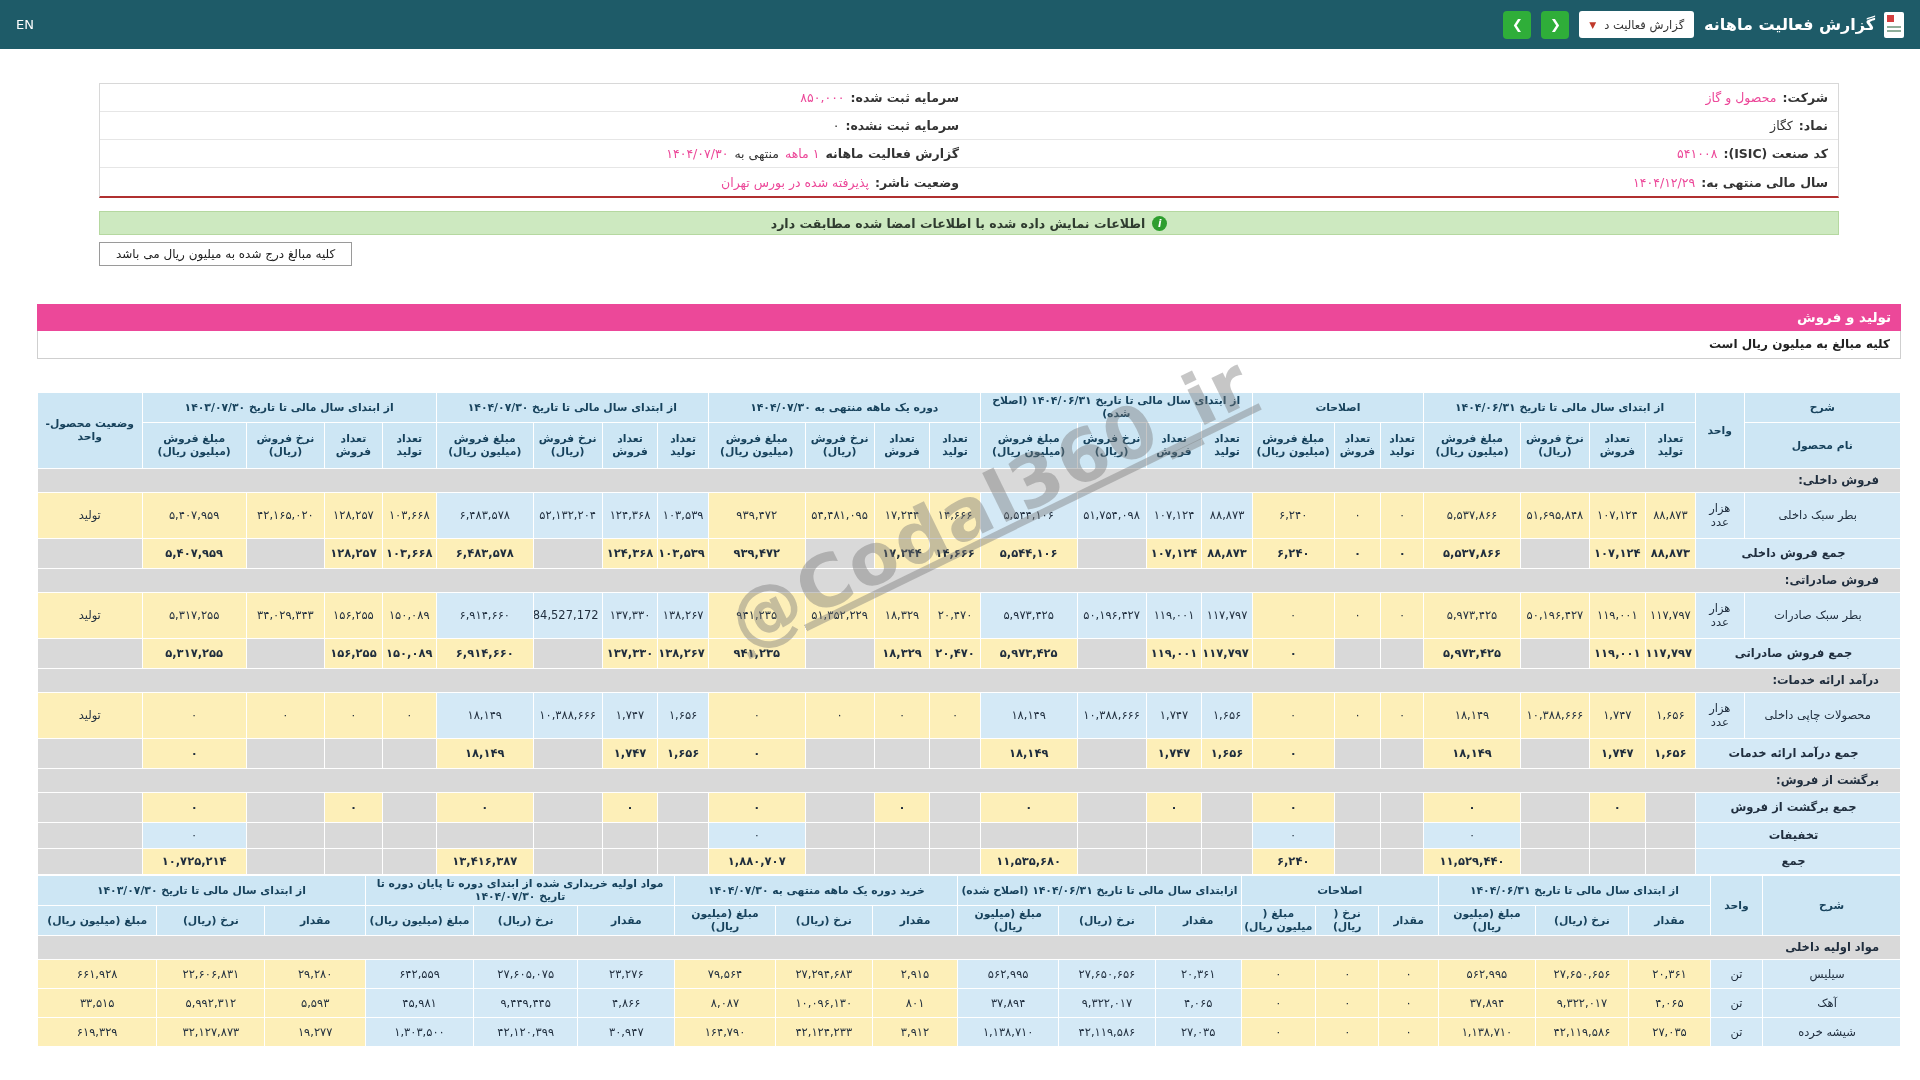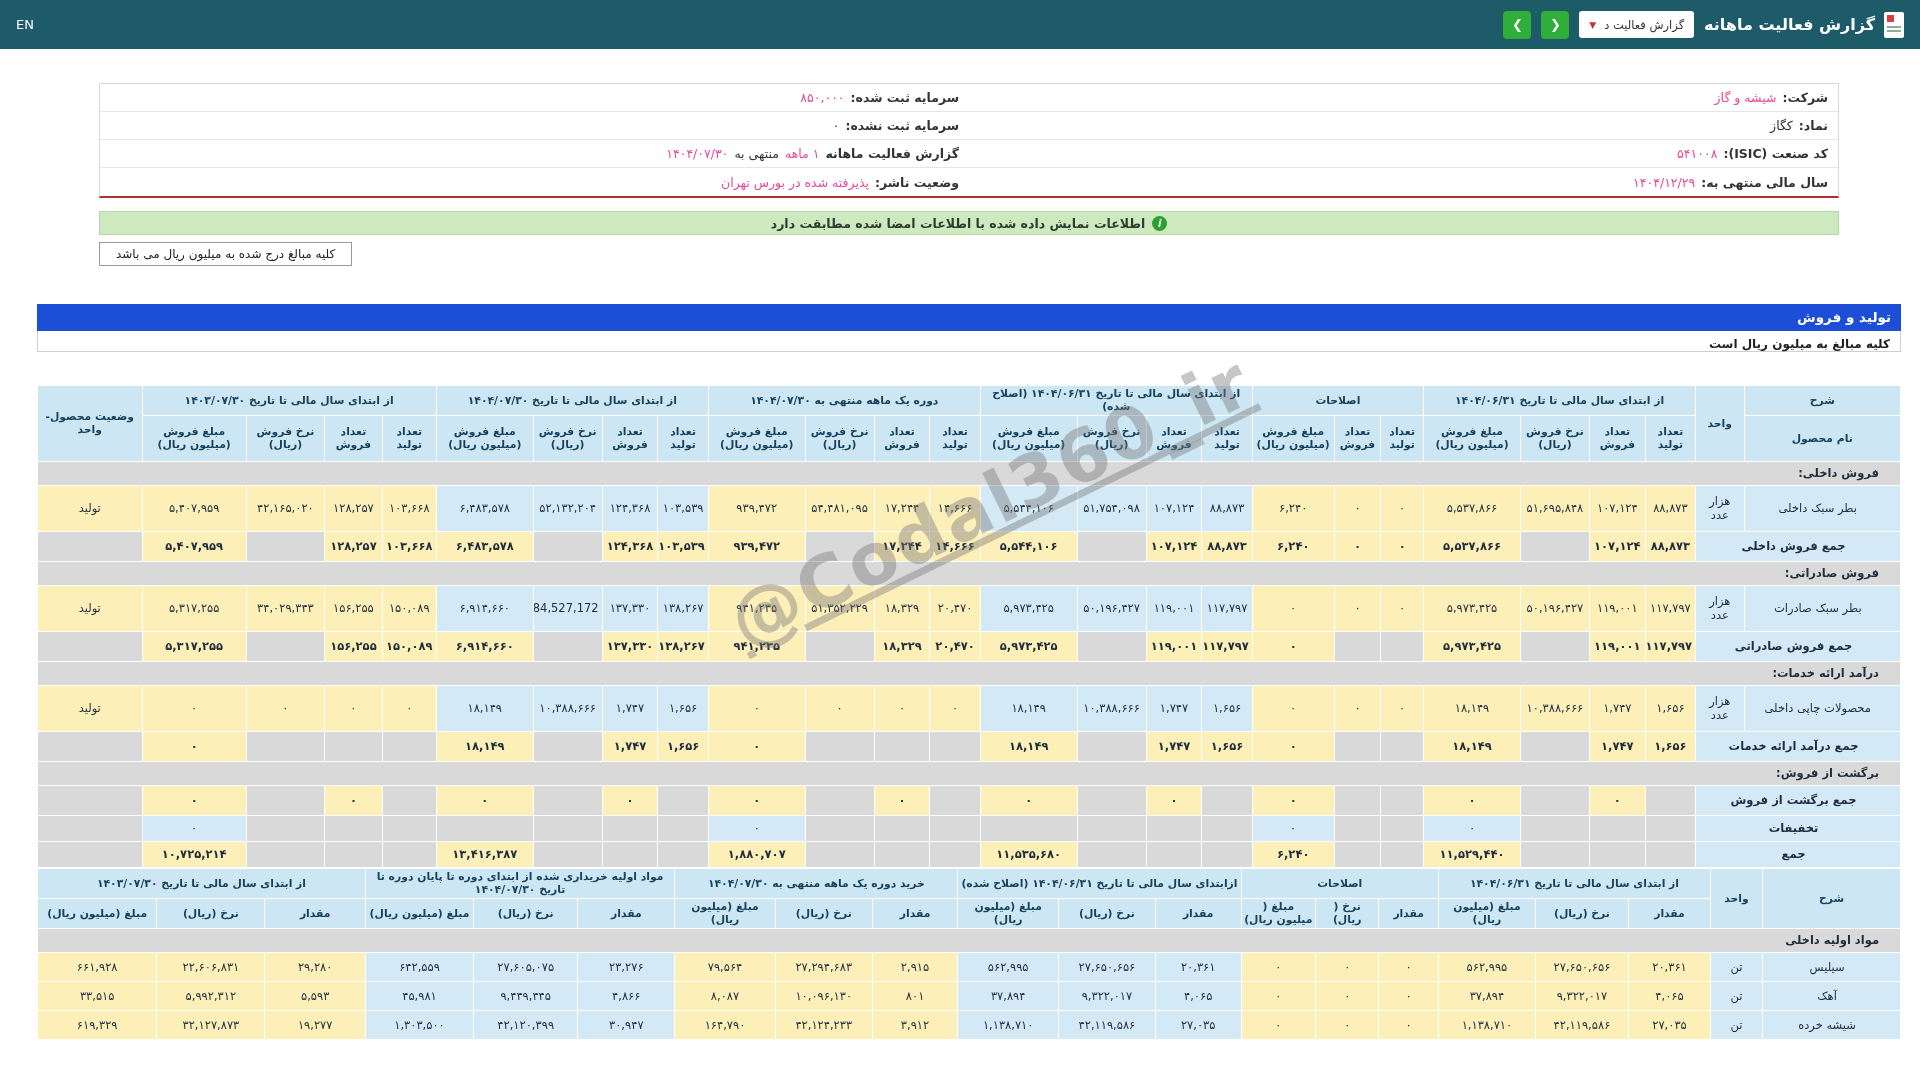--- a/index.html
+++ b/index.html
@@ -31,22 +31,22 @@
   .info-value.plain{color:#333;}
   
   .banner{margin:13px 81px 0 99px;height:24px;background:#cde9c0;border:1px solid #b5d8a0;display:flex;
     align-items:center;justify-content:center;gap:7px;font-size:12.5px;font-weight:bold;color:#2f3b2f;}
   .info-icon{width:15px;height:15px;border-radius:50%;background:#2e9e2e;color:#fff;font-size:10px;font-weight:bold;
     display:flex;align-items:center;justify-content:center;font-style:italic;flex:0 0 15px;}
   .note-btn{margin:7px auto 0 99px;width:fit-content;border:1px solid #9a9a9a;background:#fff;padding:4px 16px;
     font-size:12px;color:#222;cursor:pointer;}
   
   .tables-area{margin:38px 19px 0 37px;position:relative;}
-  .section-bar{height:27px;line-height:27px;background:#1d4ed8;color:#fff;font-weight:bold;font-size:13.5px;padding:0 10px;}
-  .subtitle-row{height:21px;line-height:26px;border:1px solid #cfcfcf;border-top:none;font-weight:bold;font-size:12px;
+  .section-bar{height:27px;line-height:27px;background:#ec4899;color:#fff;font-weight:bold;font-size:13.5px;padding:0 10px;}
+  .subtitle-row{height:28px;line-height:26px;border:1px solid #cfcfcf;border-top:none;font-weight:bold;font-size:12px;
     padding:0 10px;background:#fff;}
   #production-table{margin-top:33px;}
   .mt{margin-top:22px;}
   table.codal-table{width:100%;border-collapse:collapse;table-layout:fixed;border:1px solid #c9c9c9;}
   .codal-table th{background:#cde6f4;color:#17425c;font-weight:bold;font-size:10.8px;border:1px solid #fff;
     padding:1px 2px;text-align:center;vertical-align:middle;line-height:1.25;overflow:hidden;}
   .codal-table thead tr:first-child th{height:24px;}
   #production-table thead tr:nth-child(2) th{height:46px;}
   #materials-table thead tr:nth-child(2) th{height:22px;}
   .codal-table td{border:1px solid #fff;font-size:11.5px;padding:1px 3px;text-align:center;vertical-align:middle;
@@ -88,21 +88,21 @@
   <button class="nav-btn">
     <span>❯</span>
   </button>
   <span class="lang">EN</span>
 </header>
 
 <section class="info-box">
     <div class="info-row">
       <div class="info-pair">
         <span class="info-label">شرکت:</span>
-        <span class="info-value">شیشه و گاز</span>
+        <span class="info-value">محصول و گاز</span>
       </div>
       <div class="info-pair">
         <span class="info-label">سرمایه ثبت شده:</span>
         <span class="info-value">۸۵۰,۰۰۰</span>
       </div>
     </div>
     <div class="info-row">
       <div class="info-pair">
         <span class="info-label">نماد:</span>
         <span class="info-value plain">کگاز</span>

